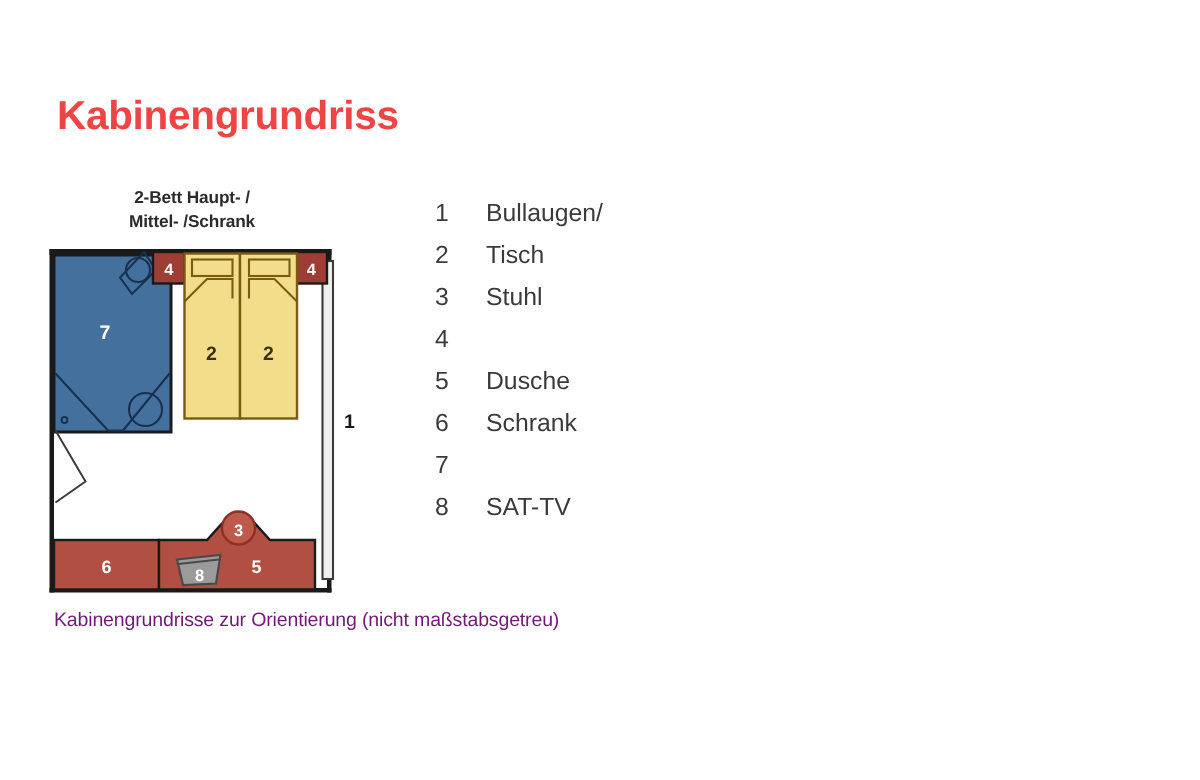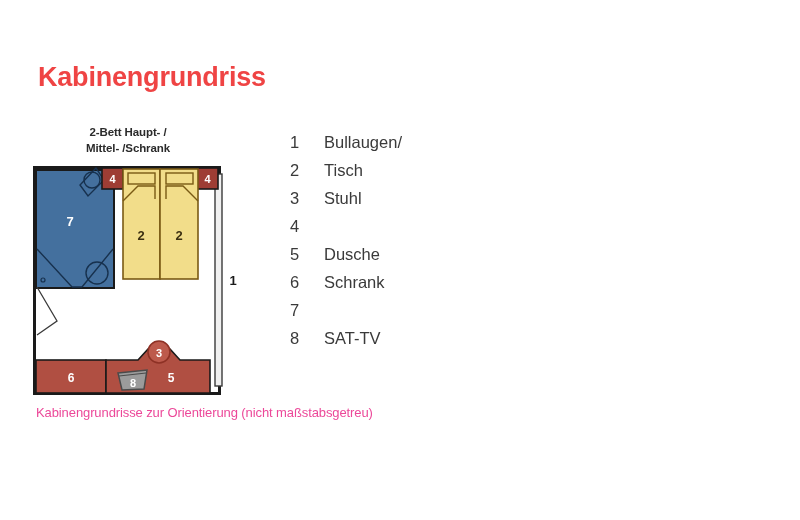--- a/index.html
+++ b/index.html
@@ -75,21 +75,21 @@
     color: #3a3a3a;
   }
   .legend-label .l2 { display: block; }
 
   
   #caption {
     position: absolute;
     left: 36px;
     top: 405px;
     font-size: 13px;
-    color: #ec4899;
+    color: #701a75;
     letter-spacing: -0.1px;
   }
 </style>
 </head>
 <body>
 
 <div id="page-title">Kabinengrundriss</div>
 
 <div id="deck-label">
   <span>2-Bett Haupt- /</span><br>

